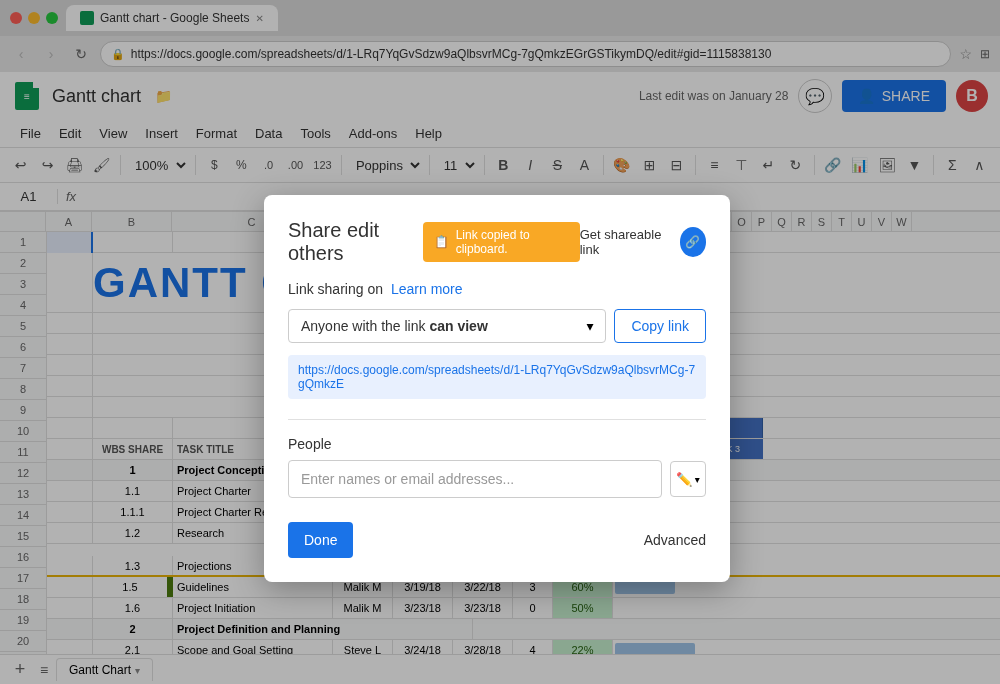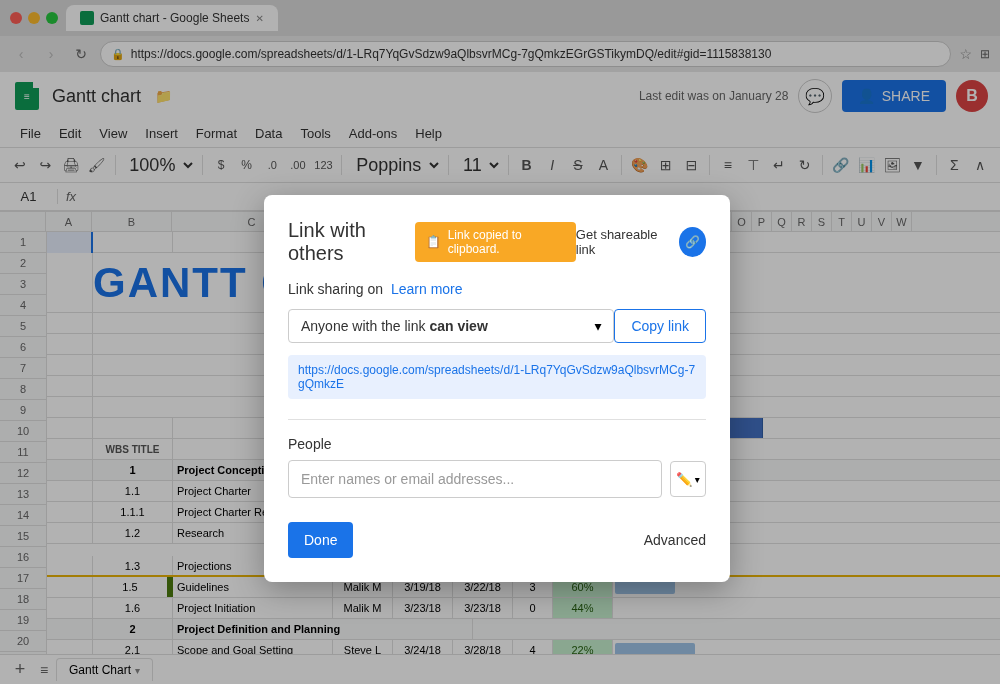--- a/index.html
+++ b/index.html
@@ -38,21 +38,21 @@
     .comment-btn { width: 34px; height: 34px; border-radius: 50%; border: 1px solid #ccc; display: flex; align-items: center; justify-content: center; cursor: pointer; color: #555; font-size: 16px; }
     .share-btn { background: #1a73e8; color: white; border: none; border-radius: 4px; padding: 8px 16px; font-size: 14px; font-weight: 500; cursor: pointer; display: flex; align-items: center; gap: 6px; }
     .user-avatar { width: 32px; height: 32px; border-radius: 50%; background: #d44; color: white; display: flex; align-items: center; justify-content: center; font-size: 16px; font-weight: 600; }
 
     .menu-bar { display: flex; align-items: center; padding: 2px 12px; gap: 2px; font-size: 13px; color: #333; }
     .menu-item { padding: 4px 8px; cursor: pointer; border-radius: 3px; }
 
     .toolbar { display: flex; align-items: center; padding: 2px 8px; border-top: 1px solid #e0e0e0; border-bottom: 1px solid #e0e0e0; gap: 2px; height: 36px; }
     .tool-btn { width: 28px; height: 28px; border: none; background: none; cursor: pointer; display: flex; align-items: center; justify-content: center; border-radius: 3px; color: #555; font-size: 14px; }
     .tool-separator { width: 1px; height: 20px; background: #e0e0e0; margin: 0 4px; }
-    .tool-select { border: none; background: none; font-size: 18px; color: #333; cursor: pointer; padding: 2px 4px; }
+    .tool-select { border: none; background: none; font-size: 13px; color: #333; cursor: pointer; padding: 2px 4px; }
     .formula-bar { display: flex; align-items: center; padding: 4px 8px; border-bottom: 1px solid #e0e0e0; height: 28px; }
     .cell-ref { font-size: 13px; color: #333; width: 50px; text-align: center; border-right: 1px solid #e0e0e0; padding-right: 8px; }
     .fx-label { font-size: 13px; color: #666; margin: 0 8px; font-style: italic; }
     .col-headers { display: flex; border-bottom: 1px solid #e0e0e0; background: #f8f9fa; height: 20px; }
     .col-header { border-right: 1px solid #e0e0e0; text-align: center; font-size: 11px; color: #666; display: flex; align-items: center; justify-content: center; }
     .row-header { height: 21px; width: 46px; text-align: center; font-size: 11px; color: #666; display: flex; align-items: center; justify-content: center; border-bottom: 1px solid #e0e0e0; }
     .grid-row { display: flex; border-bottom: 1px solid #e0e0e0; height: 21px; }
 
     
     .sheet-tabs { display: flex; align-items: center; padding: 0 8px; background: white; border-top: 1px solid #e0e0e0; height: 30px; }
@@ -64,21 +64,21 @@
     .modal { position: absolute; top: 195px; left: 264px; width: 466px; background: white; border-radius: 8px; box-shadow: 0 8px 32px rgba(0,0,0,0.3); z-index: 200; padding: 24px; }
     .modal-header { display: flex; align-items: center; justify-content: space-between; margin-bottom: 16px; }
     .modal-title { font-size: 20px; color: #333; font-weight: 400; }
     .link-copied-badge { background: #f9a825; color: white; font-size: 12px; padding: 6px 12px; border-radius: 4px; display: flex; align-items: center; gap: 6px; }
     .get-link-section { display: flex; align-items: center; gap: 8px; }
     .get-link-btn { width: 30px; height: 30px; border-radius: 50%; background: #1a73e8; color: white; border: none; cursor: pointer; display: flex; align-items: center; justify-content: center; font-size: 14px; }
 
     .link-sharing-row { display: flex; align-items: center; gap: 8px; margin-bottom: 12px; font-size: 14px; color: #333; }
     .learn-more { color: #1a73e8; text-decoration: none; }
 
-    .link-options-row { display: flex; margin-bottom: 12px; align-items: center; }
+    .link-options-row { display: flex; gap: 8px; margin-bottom: 12px; align-items: center; }
     .link-dropdown { flex: 1; border: 1px solid #ccc; border-radius: 4px; padding: 8px 12px; font-size: 14px; display: flex; align-items: center; justify-content: space-between; cursor: pointer; }
     .link-dropdown-text { font-size: 14px; color: #333; }
     .link-dropdown-text strong { font-weight: 700; }
     .copy-link-btn { background: white; border: 1px solid #1a73e8; color: #1a73e8; border-radius: 4px; padding: 8px 16px; font-size: 14px; cursor: pointer; white-space: nowrap; }
 
     .link-url { background: #e8f0fe; border-radius: 4px; padding: 8px 10px; font-size: 12px; color: #1a73e8; word-break: break-all; margin-bottom: 20px; }
 
     .divider { height: 1px; background: #e0e0e0; margin: 16px 0; }
     .people-label { font-size: 14px; color: #333; margin-bottom: 8px; }
     .people-input-row { display: flex; gap: 8px; align-items: center; }
@@ -305,21 +305,22 @@
         <div style="width:46px;border-right:1px solid #e0e0e0;"></div>
         <div style="width:80px;border-right:1px solid #e0e0e0;"></div>
         <div style="width:160px;border-right:1px solid #e0e0e0;"></div>
         <div style="width:200px;border-right:1px solid #e0e0e0;"></div>
         <div style="width:230px;background:#4472c4;font-size:10px;font-weight:600;color:white;display:flex;align-items:center;justify-content:center;border-right:1px solid #3360a8;">PHASE ONE</div>
         <div style="flex:1;"></div>
       </div>
 
       <div style="display:flex;border-bottom:1px solid #e0e0e0;height:21px;">
         <div style="width:46px;border-right:1px solid #e0e0e0;"></div>
-        <div style="width:80px;border-right:1px solid #e0e0e0;font-size:10px;font-weight:700;color:#555;display:flex;align-items:center;justify-content:center;">WBS TITLE</div>
+        <div style="width:80px;border-right:1px solid #e0e0e0;font-size:10px;font-weight:700;color:#555;display:flex;align-items:center;justify-content:center;">WBS SHARE</div>
+        <div style="width:160px;border-right:1px solid #e0e0e0;font-size:10px;font-weight:700;color:#555;display:flex;align-items:center;padding:0 4px;">TASK TITLE</div>
         <div style="width:200px;border-right:1px solid #e0e0e0;font-size:10px;color:#555;display:flex;align-items:center;padding:0 4px;"></div>
         <div style="width:75px;background:#4472c4;font-size:9px;color:white;display:flex;align-items:center;justify-content:center;border-right:1px solid #3360a8;">WEEK 1</div>
         <div style="width:75px;background:#4472c4;font-size:9px;color:white;display:flex;align-items:center;justify-content:center;border-right:1px solid #3360a8;">WEEK 2</div>
         <div style="width:80px;background:#4472c4;font-size:9px;color:white;display:flex;align-items:center;justify-content:center;">WEEK 3</div>
         <div style="flex:1;"></div>
       </div>
 
       <div style="display:flex;border-bottom:1px solid #e0e0e0;height:21px;background:#f8f9fa;">
         <div style="width:46px;border-right:1px solid #e0e0e0;"></div>
         <div style="width:80px;border-right:1px solid #e0e0e0;font-size:11px;font-weight:700;display:flex;align-items:center;justify-content:center;">1</div>
@@ -371,21 +372,21 @@
       </div>
 
       <div style="display:flex;border-bottom:1px solid #e0e0e0;height:21px;">
         <div style="width:46px;border-right:1px solid #e0e0e0;"></div>
         <div style="width:80px;border-right:1px solid #e0e0e0;font-size:11px;display:flex;align-items:center;justify-content:center;">1.6</div>
         <div style="width:160px;border-right:1px solid #e0e0e0;font-size:11px;display:flex;align-items:center;padding:0 4px;">Project Initiation</div>
         <div style="width:60px;border-right:1px solid #e0e0e0;font-size:11px;display:flex;align-items:center;justify-content:center;">Malik M</div>
         <div style="width:60px;border-right:1px solid #e0e0e0;font-size:11px;display:flex;align-items:center;justify-content:center;">3/23/18</div>
         <div style="width:60px;border-right:1px solid #e0e0e0;font-size:11px;display:flex;align-items:center;justify-content:center;">3/23/18</div>
         <div style="width:40px;border-right:1px solid #e0e0e0;font-size:11px;display:flex;align-items:center;justify-content:center;">0</div>
-        <div style="width:60px;border-right:1px solid #e0e0e0;font-size:11px;display:flex;align-items:center;justify-content:center;background:#c6efce;color:#276213;">44%</div>
+        <div style="width:60px;border-right:1px solid #e0e0e0;font-size:11px;display:flex;align-items:center;justify-content:center;background:#c6efce;color:#276213;">50%</div>
         <div style="flex:1;"></div>
       </div>
 
       <div style="display:flex;border-bottom:1px solid #e0e0e0;height:21px;background:#f8f9fa;">
         <div style="width:46px;border-right:1px solid #e0e0e0;"></div>
         <div style="width:80px;border-right:1px solid #e0e0e0;font-size:11px;font-weight:700;display:flex;align-items:center;justify-content:center;">2</div>
         <div style="width:300px;border-right:1px solid #e0e0e0;font-size:11px;font-weight:700;display:flex;align-items:center;padding:0 4px;">Project Definition and Planning</div>
         <div style="flex:1;"></div>
       </div>
 
@@ -427,21 +428,21 @@
   <div class="sheet-tab">
     <span>Gantt Chart</span>
     <span style="color:#888;font-size:10px;">▾</span>
   </div>
 </div>
 
 <div class="modal-overlay"></div>
 
 <div class="modal">
   <div class="modal-header">
-    <h2 class="modal-title">Link with others</h2>
+    <h2 class="modal-title">Share edit others</h2>
     <div class="link-copied-badge">
       <span>📋</span>
       <span>Link copied to clipboard.</span>
     </div>
     <div class="get-link-section">
       <span style="font-size:13px;color:#333;">Get shareable link</span>
       <button class="get-link-btn">
         <span style="font-size:12px;">🔗</span>
       </button>
     </div>

